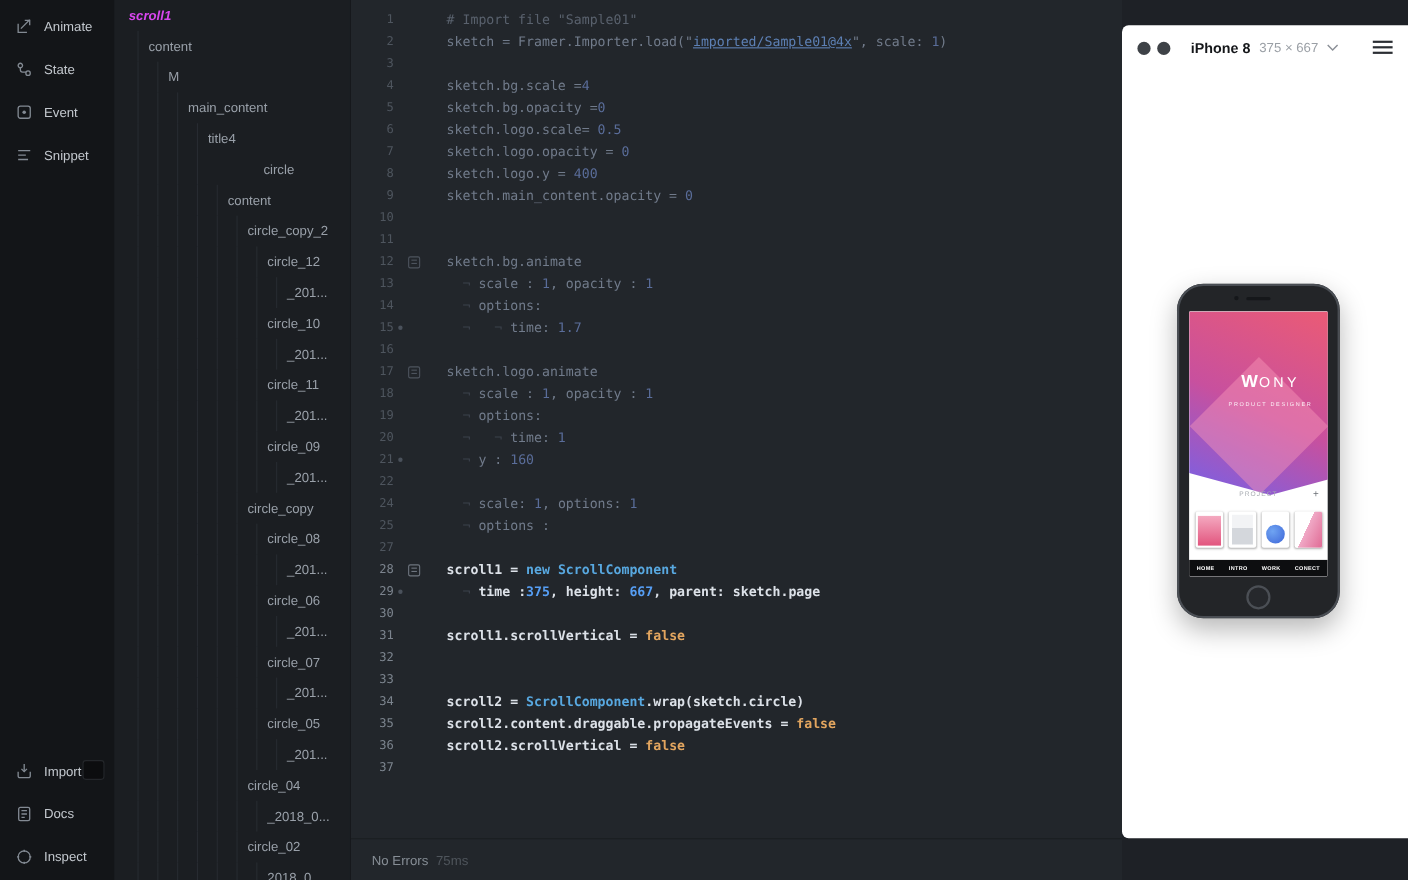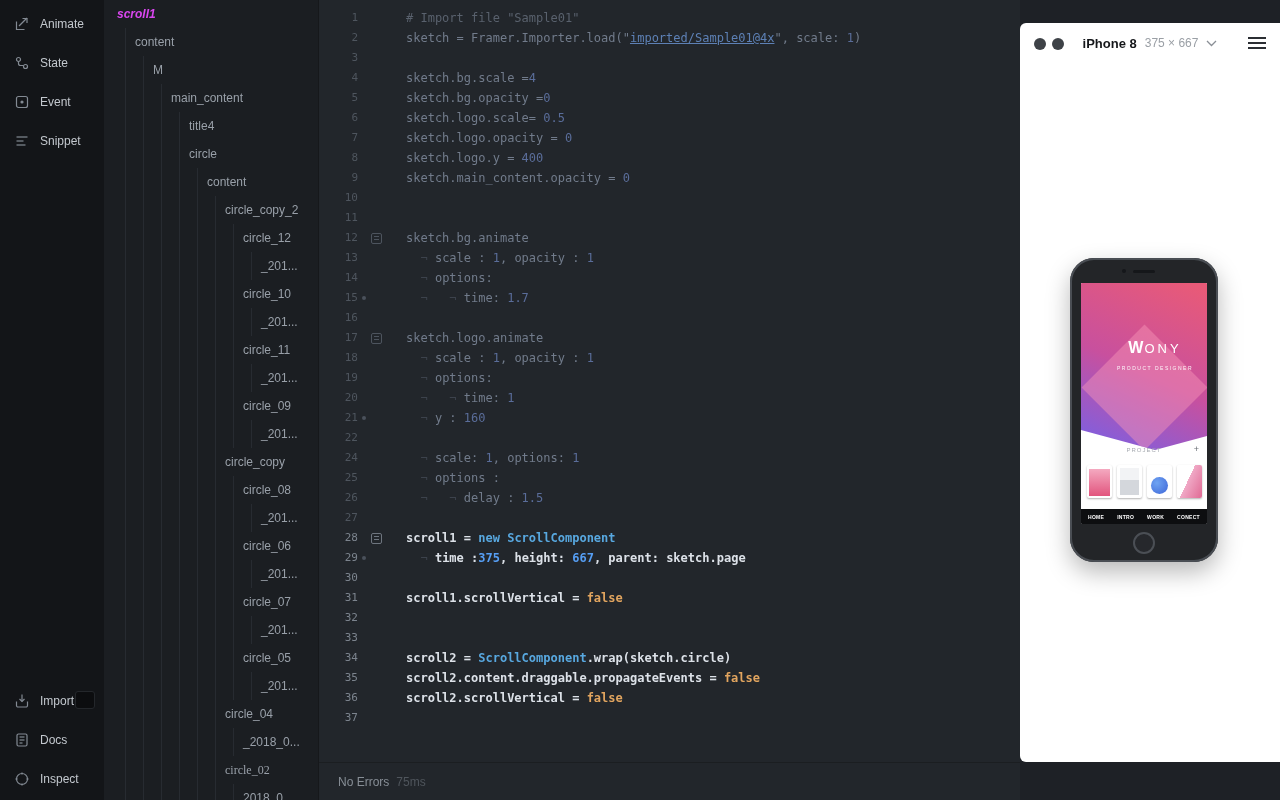--- a/index.html
+++ b/index.html
@@ -219,21 +219,21 @@
           <span class="tguide" style="left: 57px;"></span>
           <span class="layer-label">main_content</span>
         </div>
         <div class="layer-row" style="padding-left: 85px;">
           <span class="tguide" style="left: 21px;"></span>
           <span class="tguide" style="left: 39px;"></span>
           <span class="tguide" style="left: 57px;"></span>
           <span class="tguide" style="left: 75px;"></span>
           <span class="layer-label">title4</span>
         </div>
-        <div class="layer-row" style="padding-left: 85px;">
+        <div class="layer-row" style="padding-left: 85px; justify-content: center;">
           <span class="tguide" style="left: 21px;"></span>
           <span class="tguide" style="left: 39px;"></span>
           <span class="tguide" style="left: 57px;"></span>
           <span class="tguide" style="left: 75px;"></span>
           <span class="layer-label">circle</span>
         </div>
         <div class="layer-row" style="padding-left: 103px;">
           <span class="tguide" style="left: 21px;"></span>
           <span class="tguide" style="left: 39px;"></span>
           <span class="tguide" style="left: 57px;"></span>
@@ -439,21 +439,21 @@
         <div class="layer-row" style="padding-left: 139px;">
           <span class="tguide" style="left: 21px;"></span>
           <span class="tguide" style="left: 39px;"></span>
           <span class="tguide" style="left: 57px;"></span>
           <span class="tguide" style="left: 75px;"></span>
           <span class="tguide" style="left: 93px;"></span>
           <span class="tguide" style="left: 111px;"></span>
           <span class="tguide" style="left: 129px;"></span>
           <span class="layer-label">_2018_0...</span>
         </div>
-        <div class="layer-row" style="padding-left: 121px; font-family: Liberation Serif, serif;">
+        <div class="layer-row" style="padding-left: 121px;">
           <span class="tguide" style="left: 21px;"></span>
           <span class="tguide" style="left: 39px;"></span>
           <span class="tguide" style="left: 57px;"></span>
           <span class="tguide" style="left: 75px;"></span>
           <span class="tguide" style="left: 93px;"></span>
           <span class="tguide" style="left: 111px;"></span>
           <span class="layer-label">circle_02</span>
         </div>
         <div class="layer-row" style="padding-left: 139px;">
           <span class="tguide" style="left: 21px;"></span>
@@ -487,21 +487,20 @@
         <div class="code-line"><span class="ln">15</span><span class="gdot"></span><span class="code-text"><span class="guide">  ¬   ¬ </span><span class="d-txt">time: </span><span class="d-num">1.7</span></span></div>
         <div class="code-line"><span class="ln">16</span><span class="code-text"></span></div>
         <div class="code-line"><span class="ln">17</span><span class="fold-ico"></span><span class="code-text"><span class="d-txt">sketch.logo.animate</span></span></div>
         <div class="code-line"><span class="ln">18</span><span class="code-text"><span class="guide">  ¬ </span><span class="d-txt">scale : </span><span class="d-num">1</span><span class="d-txt">, opacity : </span><span class="d-num">1</span></span></div>
         <div class="code-line"><span class="ln">19</span><span class="code-text"><span class="guide">  ¬ </span><span class="d-txt">options:</span></span></div>
         <div class="code-line"><span class="ln">20</span><span class="code-text"><span class="guide">  ¬   ¬ </span><span class="d-txt">time: </span><span class="d-num">1</span></span></div>
         <div class="code-line"><span class="ln">21</span><span class="gdot"></span><span class="code-text"><span class="guide">  ¬ </span><span class="d-txt">y : </span><span class="d-num">160</span></span></div>
         <div class="code-line"><span class="ln">22</span><span class="code-text"></span></div>
         <div class="code-line"><span class="ln">24</span><span class="code-text"><span class="guide">  ¬ </span><span class="d-txt">scale: </span><span class="d-num">1</span><span class="d-txt">, options: </span><span class="d-num">1</span></span></div>
         <div class="code-line"><span class="ln">25</span><span class="code-text"><span class="guide">  ¬ </span><span class="d-txt">options :</span></span></div>
-        <div class="code-line"><span class="ln">26</span><span class="code-text"><span class="guide">  ¬   ¬ </span><span class="d-txt">delay : </span><span class="d-num">1.5</span></span></div>
         <div class="code-line"><span class="ln">27</span><span class="code-text"></span></div>
         <div class="code-line"><span class="ln ln-b">28</span><span class="fold-ico fold-b"></span><span class="code-text"><span class="b-txt">scroll1 = </span><span class="b-kw">new</span><span class="b-txt"> </span><span class="b-cls">ScrollComponent</span></span></div>
         <div class="code-line"><span class="ln ln-b">29</span><span class="gdot"></span><span class="code-text"><span class="guide">  ¬ </span><span class="b-txt">time :</span><span class="b-num">375</span><span class="b-txt">, height: </span><span class="b-num">667</span><span class="b-txt">, parent: sketch.page</span></span></div>
         <div class="code-line"><span class="ln ln-b">30</span></div>
         <div class="code-line"><span class="ln ln-b">31</span><span class="code-text"><span class="b-txt">scroll1.scrollVertical = </span><span class="b-bool">false</span></span></div>
         <div class="code-line"><span class="ln ln-b">32</span></div>
         <div class="code-line"><span class="ln ln-b">33</span><span class="code-text"></span></div>
         <div class="code-line"><span class="ln ln-b">34</span><span class="code-text"><span class="b-txt">scroll2 = </span><span class="b-cls">ScrollComponent</span><span class="b-txt">.wrap(sketch.circle)</span></span></div>
         <div class="code-line"><span class="ln ln-b">35</span><span class="code-text"><span class="b-txt">scroll2.content.draggable.propagateEvents = </span><span class="b-bool">false</span></span></div>
         <div class="code-line"><span class="ln ln-b">36</span><span class="code-text"><span class="b-txt">scroll2.scrollVertical = </span><span class="b-bool">false</span></span></div>

